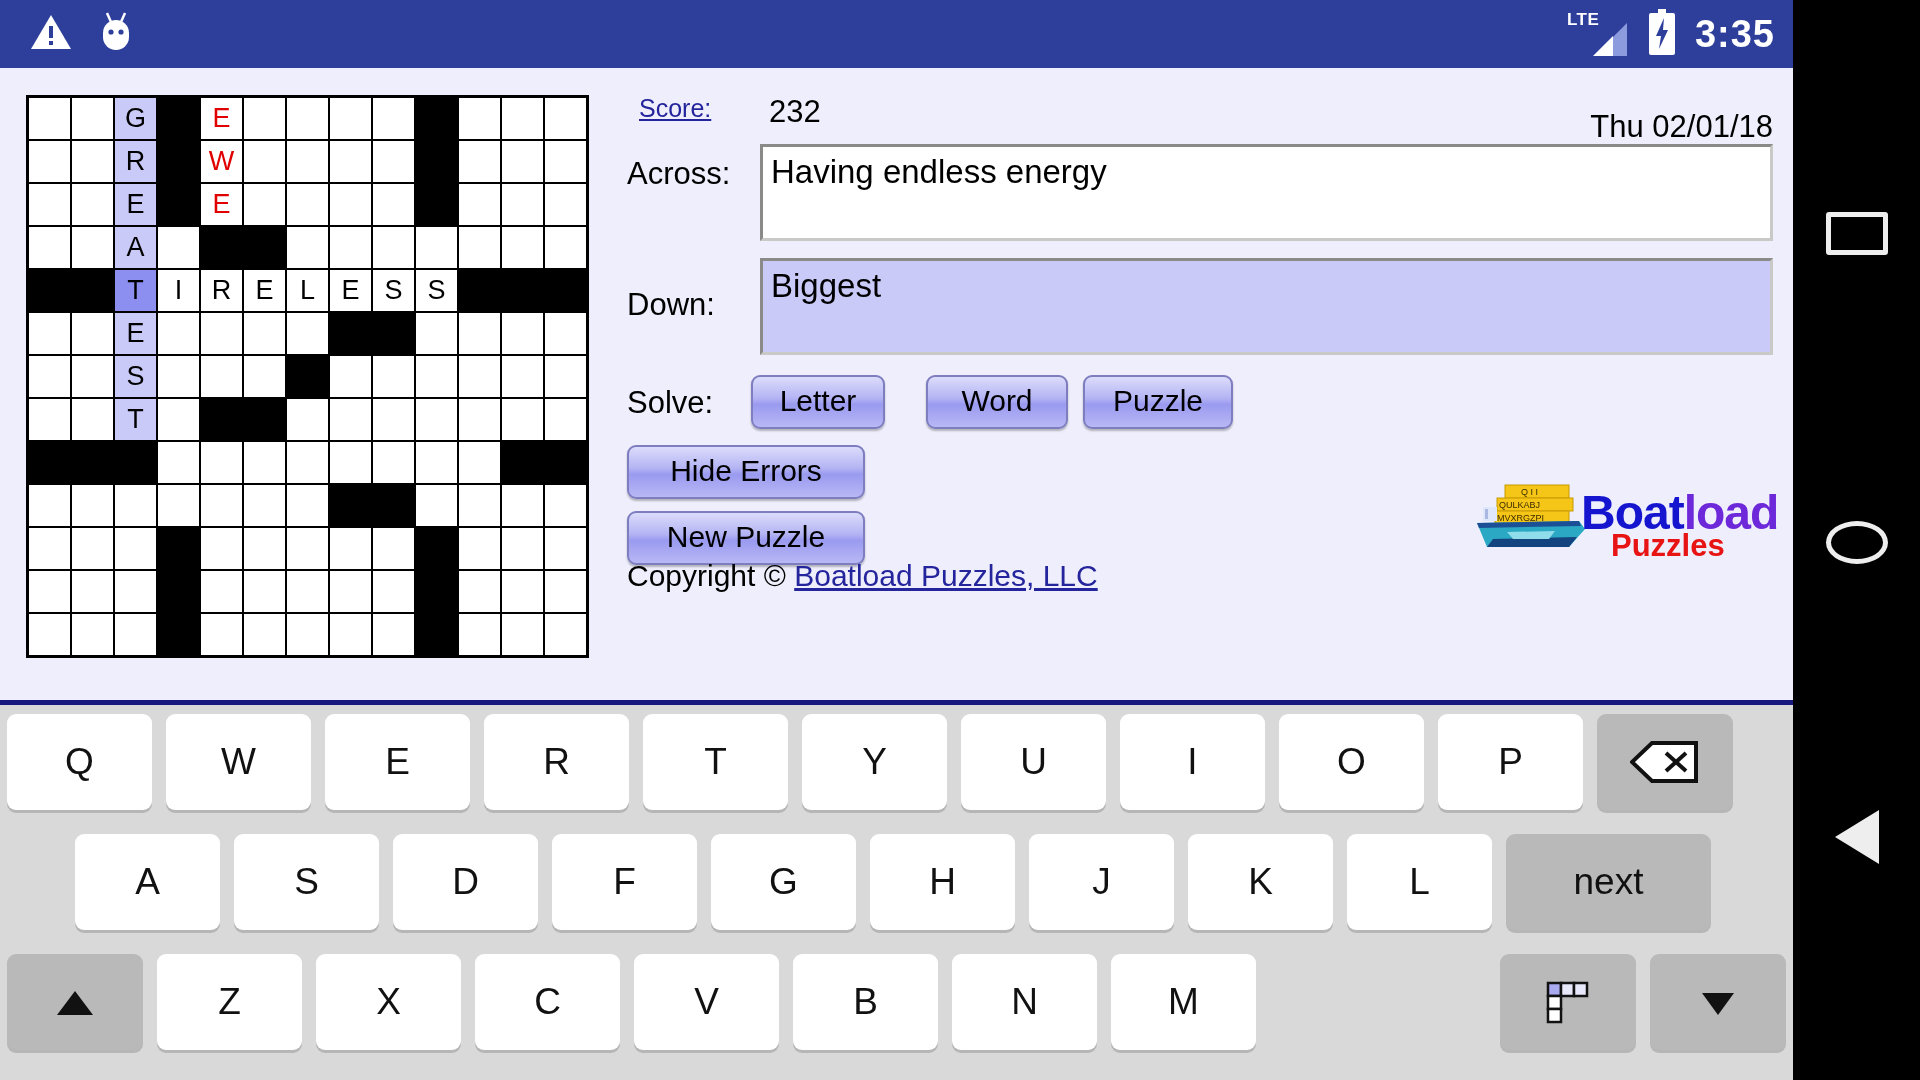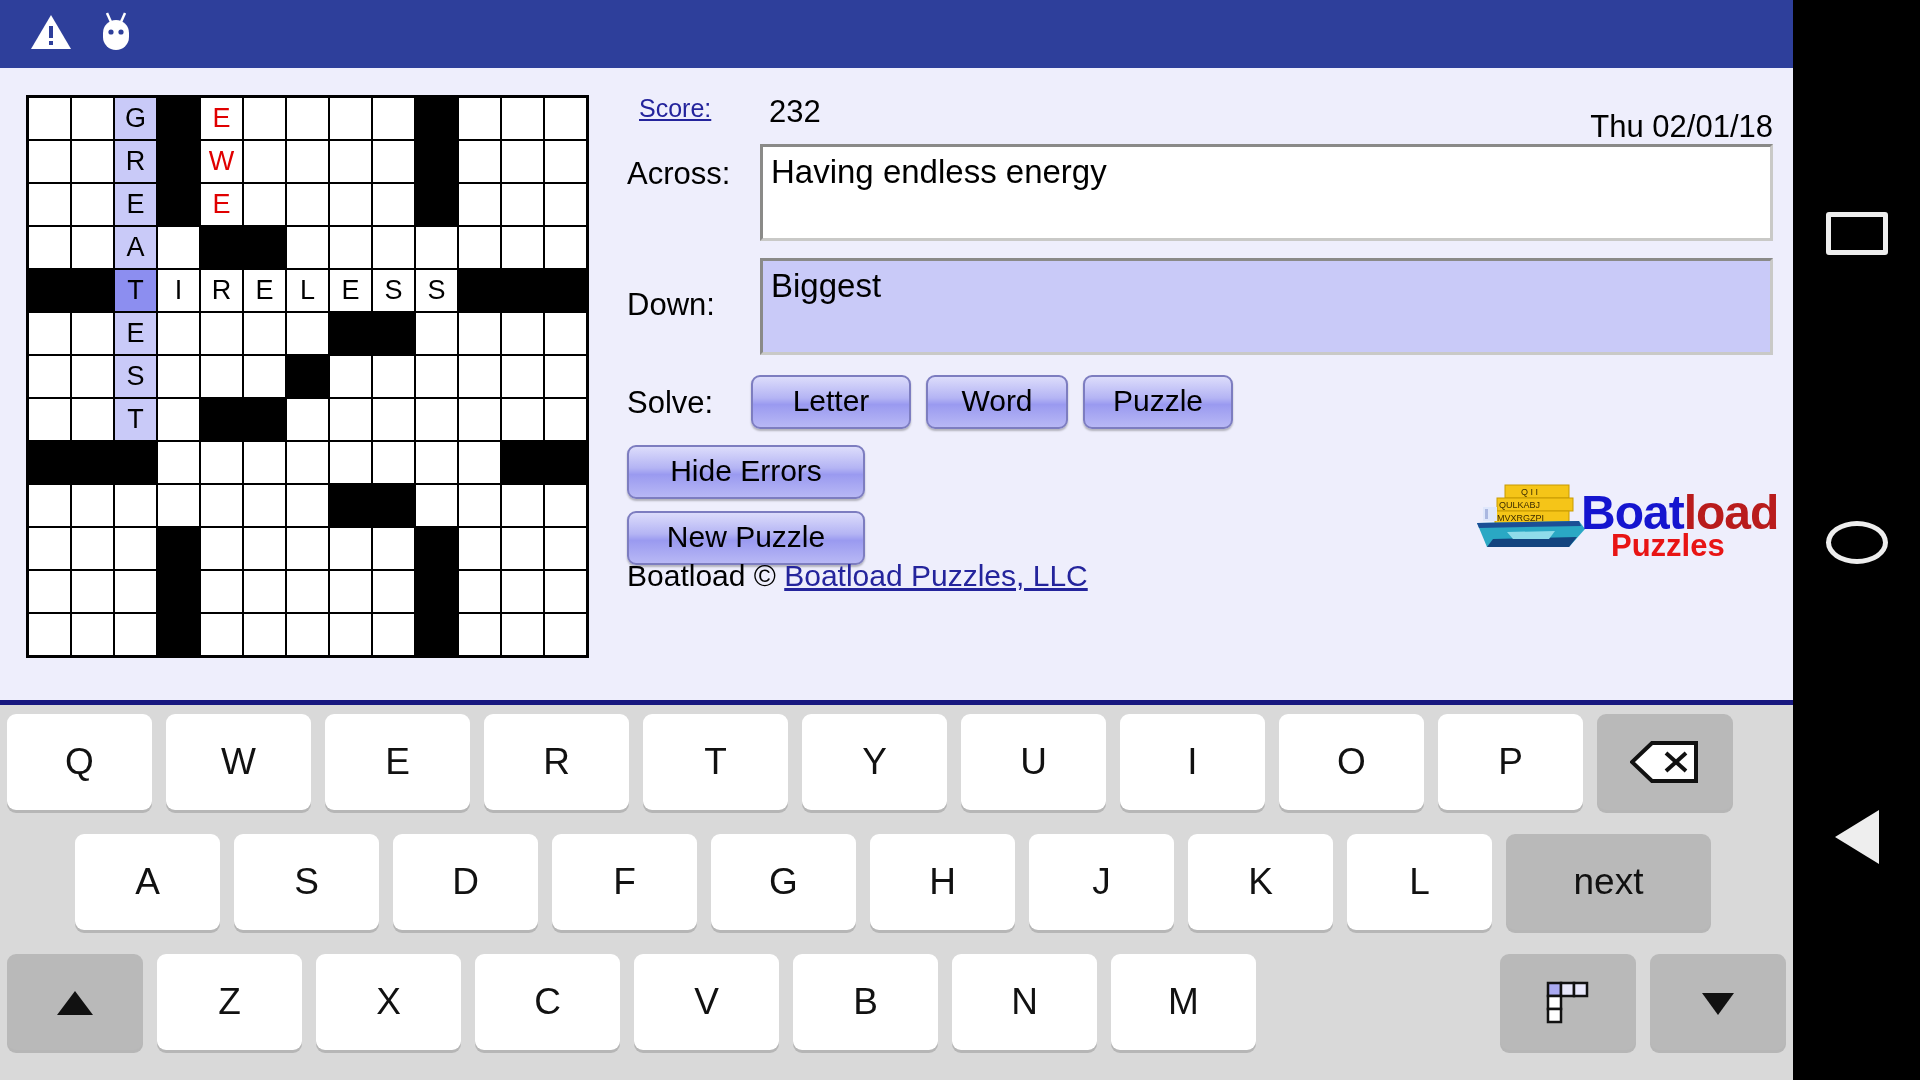--- a/index.html
+++ b/index.html
@@ -47,32 +47,32 @@
   .clue-box.down{background:#c9caf8;margin-top:17px;}
 
   .solve-row{position:relative;height:56px;margin-top:20px;}
   .solve-lbl{position:absolute;left:0;top:10px;font-size:31px;color:#000;}
 
   .btn{display:inline-block;box-sizing:border-box;border:2px solid #7d7dc0;border-radius:9px;
       background:linear-gradient(180deg,#dcdcfb 0%,#b4b4f4 42%,#9a9af0 55%,#b8b8f5 100%);
       color:#000;font-size:30px;text-align:center;line-height:1;padding:9px 18px 11px 18px;
       box-shadow:0 2px 2px rgba(0,0,0,.25);}
   .solve-row .btn{position:absolute;top:0;}
-  #btn-letter{left:124px;width:160px;}
+  #btn-letter{left:124px;width:134px;}
   #btn-word{left:299px;width:142px;}
   #btn-puzzle{left:456px;width:150px;}
   #btn-hide{position:absolute;left:0;top:0;width:238px;}
   #btn-new{position:absolute;left:0;top:0;width:238px;}
   .wide-row{position:relative;height:52px;margin-top:14px;}
 
   
   #logo{position:absolute;right:0;top:387px;width:300px;height:86px;}
   .logo-txt{position:absolute;left:108px;top:12px;font-size:48px;font-weight:bold;letter-spacing:-1px;line-height:1;}
   .lt-boat{color:#1515cf;}
-  .lt-load{color:#b91c1c;}
+  .lt-load{color:#6d28d9;}
   .logo-puz{position:absolute;left:138px;top:53px;font-size:31px;font-weight:bold;color:#e81414;
       letter-spacing:0px;line-height:1;}
 
   
   #footer{position:absolute;left:0;top:470px;font-size:30px;color:#000;line-height:1.07;}
   #footer a{color:#24249c;}
   .f-line{margin-bottom:7px;}
 
   
   #kbsep{position:absolute;left:0;top:700px;width:1793px;height:5px;background:#18187f;}
@@ -108,20 +108,37 @@
         </span>
         <span>
           <svg width="40" height="42" viewBox="0 0 40 42">
             <line x1="11" y1="2" x2="15" y2="11" stroke="#fff" stroke-width="2.5"></line>
             <line x1="29" y1="2" x2="25" y2="11" stroke="#fff" stroke-width="2.5"></line>
             <rect x="7" y="9" width="26" height="30" rx="13" fill="#fff"></rect>
             <circle cx="15" cy="21" r="2.6" fill="#2e3f9b"></circle>
               <circle cx="25" cy="21" r="2.6" fill="#2e3f9b"></circle>
           </svg>
         </span>
+      </div>
+      <div class="sb-right">
+        <span class="lte-wrap">
+          <span class="lte-txt">LTE</span>
+          <svg class="sig" viewBox="0 0 46 34">
+              <polygon points="44,0 44,33 11,33" fill="#8c9bdd"></polygon>
+              <polygon points="30,13 30,33 10,33" fill="#fff"></polygon>
+            </svg>
+        </span>
+        <span>
+          <svg width="30" height="46" viewBox="0 0 30 46">
+            <rect x="11" y="0" width="8" height="4" fill="#fff"></rect>
+            <rect x="2" y="4" width="26" height="42" rx="2" fill="#fff"></rect>
+            <polygon points="17,9 9,27 14,27 12,40 21,21 16,21" fill="#2e3f9b"></polygon>
+          </svg>
+        </span>
+        <span class="sb-clock">3:35</span>
       </div>
     </div>
 
     <div id="page">
 
       <div id="gridwrap">
         <table class="xw" id="xw-table">
             <tbody>
               <tr>
                 <td class=""></td>
@@ -368,21 +385,21 @@
             <path d="M34 55 L82 54 L76 62 L40 62 Z" fill="#8fdcea"></path>
             <rect x="10" y="30" width="14" height="14" fill="#dfe7fb"></rect>
             <rect x="12" y="32" width="3" height="10" fill="#aab7e0"></rect>
           </svg>
           <span class="logo-txt"><span class="lt-boat">Boat</span><span class="lt-load">load</span></span>
           <span class="logo-puz">Puzzles</span>
         </div>
 
         <div id="footer">
           <div class="f-line">
-            <span>Boatload ©</span>
+            <span>Copyright ©</span>
             <a href="#">Boatload Puzzles, LLC</a>
           </div>
         </div>
 
       </div>
     </div>
 
     <div id="kbsep"></div>
     <div id="keyboard">
       <div class="krow" id="krow1" style="top:9px">

